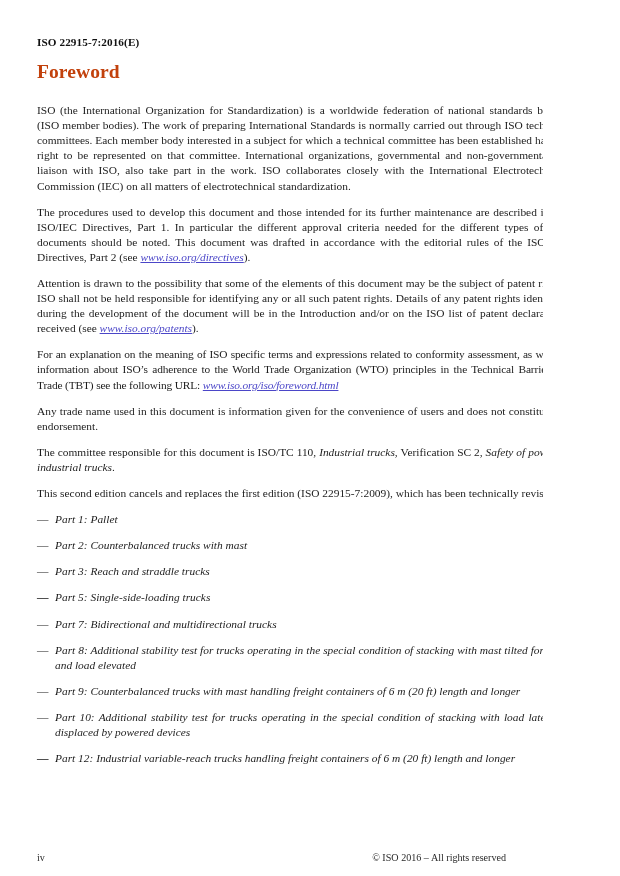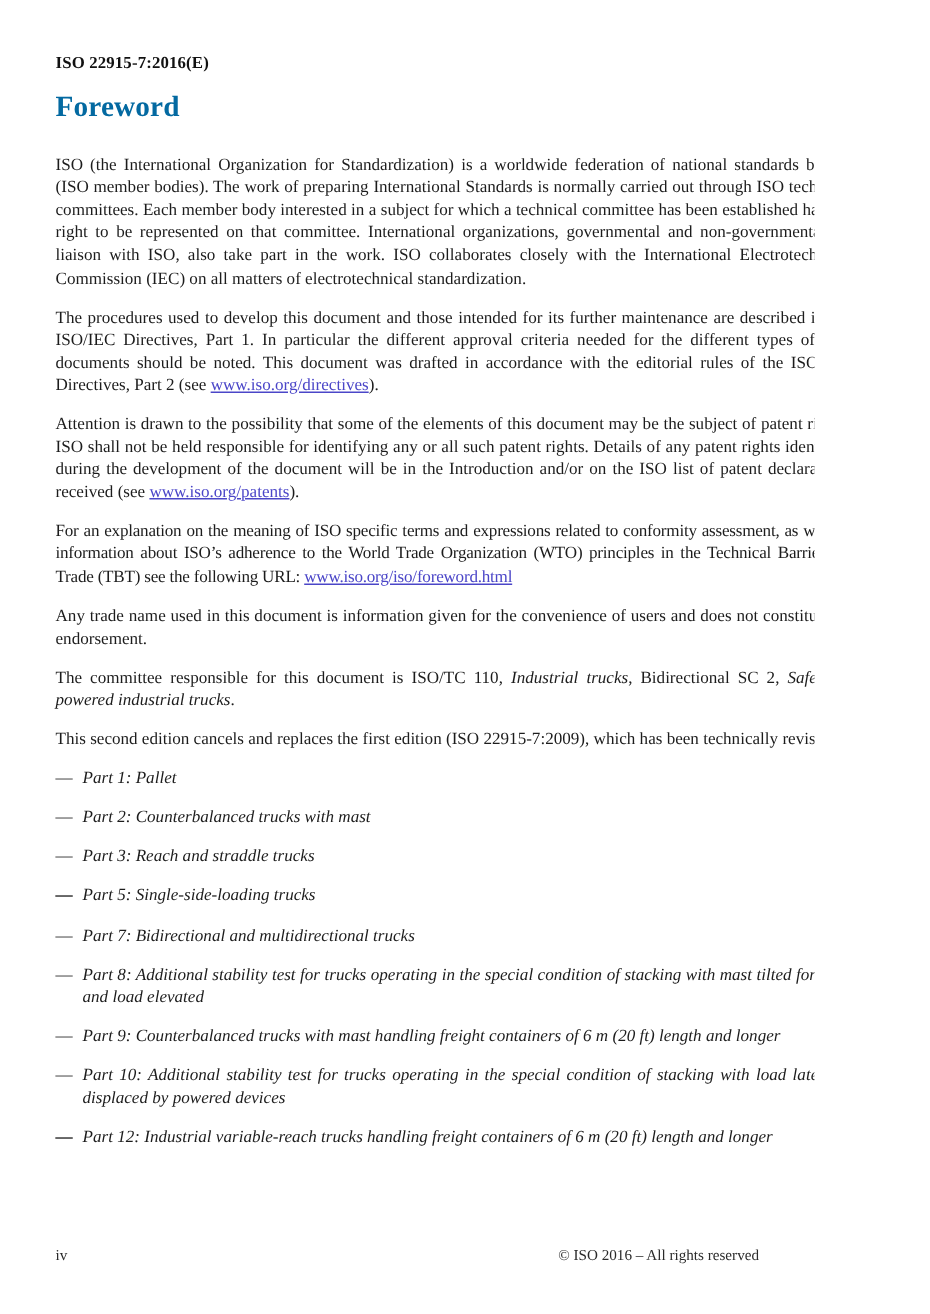--- a/index.html
+++ b/index.html
@@ -28,21 +28,21 @@
     font-size: 11.2px;
     letter-spacing: 0.1px;
     margin-top: 36px;
     color: #111111;
   }
   .doc-title {
     font-family: "Liberation Serif", "DejaVu Serif", serif;
     font-weight: bold;
     font-size: 19.5px;
     letter-spacing: 0.1px;
-    color: #0369a1;
+    color: #c2410c;
   }
   .body-block {
     margin-top: 20px;
   }
   p.para {
     margin: 0 0 11px 0;
     font-size: 11.4px;
     line-height: 15.1px;
     text-align: justify;
     text-justify: inter-word;
@@ -50,20 +50,21 @@
   }
   p.para.tight {
     letter-spacing: -0.15px;
   }
   p.para:last-child {
     margin-bottom: 0;
   }
   .lnk {
     color: #4b46c8;
     text-decoration: underline;
+    font-style: italic;
   }
   .it {
     font-style: italic;
   }
   ul.parts {
     list-style: none;
     margin: 11px 0 0 0;
     padding: 0;
   }
   ul.parts li {
@@ -80,21 +81,21 @@
     position: absolute;
     left: 0;
     top: 0;
     font-style: normal;
     color: #1c1c1c;
   }
   .footer {
     position: absolute;
     left: 37px;
     right: 37px;
-    top: 832px;
+    top: 852px;
     display: flex;
     justify-content: space-between;
     align-items: baseline;
     font-size: 10.1px;
     color: #2a2a2a;
   }
 </style>
 </head>
 <body>
 
@@ -118,21 +119,21 @@
         <span>Attention is drawn to the possibility that some of the elements of this document may be the subject of patent rights. ISO shall not be held responsible for identifying any or all such patent rights. Details of any patent rights identified during the development of the document will be in the Introduction and/or on the ISO list of patent declarations received (see </span><a class="lnk" href="#">www.iso.org/patents</a><span>).</span>
       </p>
 
       <p class="para tight">
         <span>For an explanation on the meaning of ISO specific terms and expressions related to conformity assessment, as well as information about ISO’s adherence to the World Trade Organization (WTO) principles in the Technical Barriers to Trade (TBT) see the following URL: </span><a class="lnk" href="#">www.iso.org/iso/foreword.html</a>
       </p>
 
       <p class="para">Any trade name used in this document is information given for the convenience of users and does not constitute an endorsement.</p>
 
       <p class="para">
-        <span>The committee responsible for this document is ISO/TC 110, </span><span class="it">Industrial trucks</span><span>, Bidirectional SC 2, </span><span class="it">Safety of powered industrial trucks</span><span>.</span>
+        <span>The committee responsible for this document is ISO/TC 110, </span><span class="it">Industrial trucks</span><span>, Verification SC 2, </span><span class="it">Safety of powered industrial trucks</span><span>.</span>
       </p>
 
       <p class="para">This second edition cancels and replaces the first edition (ISO 22915-7:2009), which has been technically revised.</p>
 
 
       <ul class="parts">
         <li><span class="dash">—</span><span>Part 1: Pallet</span></li>
         <li><span class="dash">—</span><span>Part 2: Counterbalanced trucks with mast</span></li>
         <li><span class="dash">—</span><span>Part 3: Reach and straddle trucks</span></li>
         <li><span class="dash">—</span></li>

